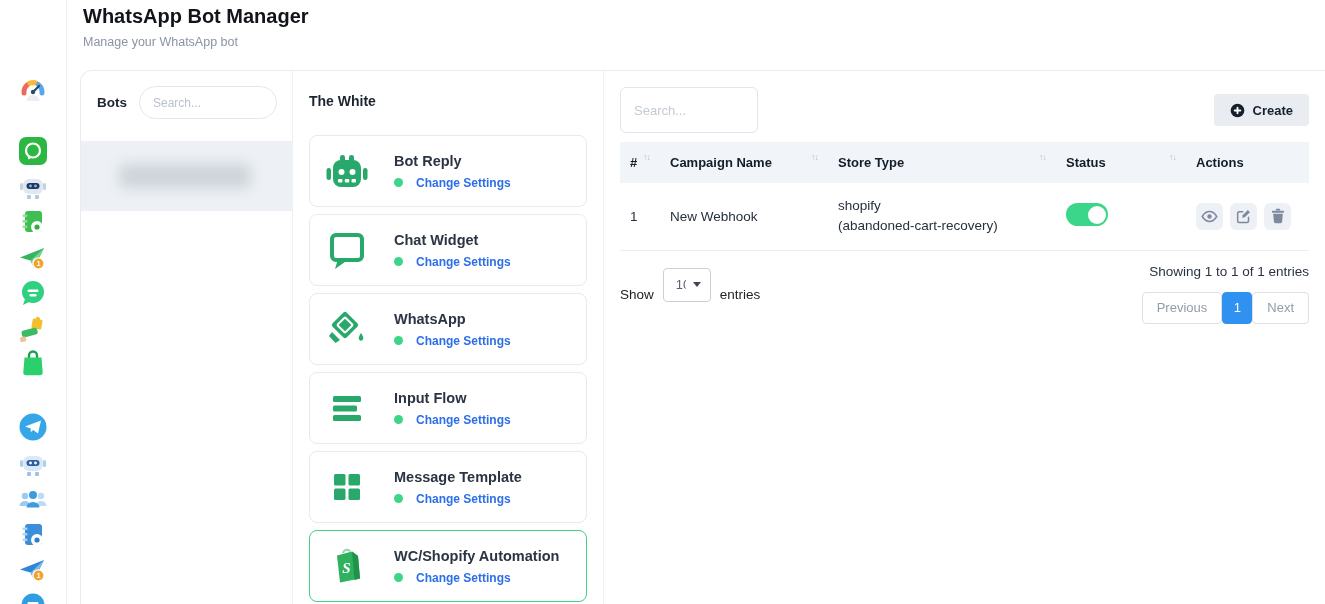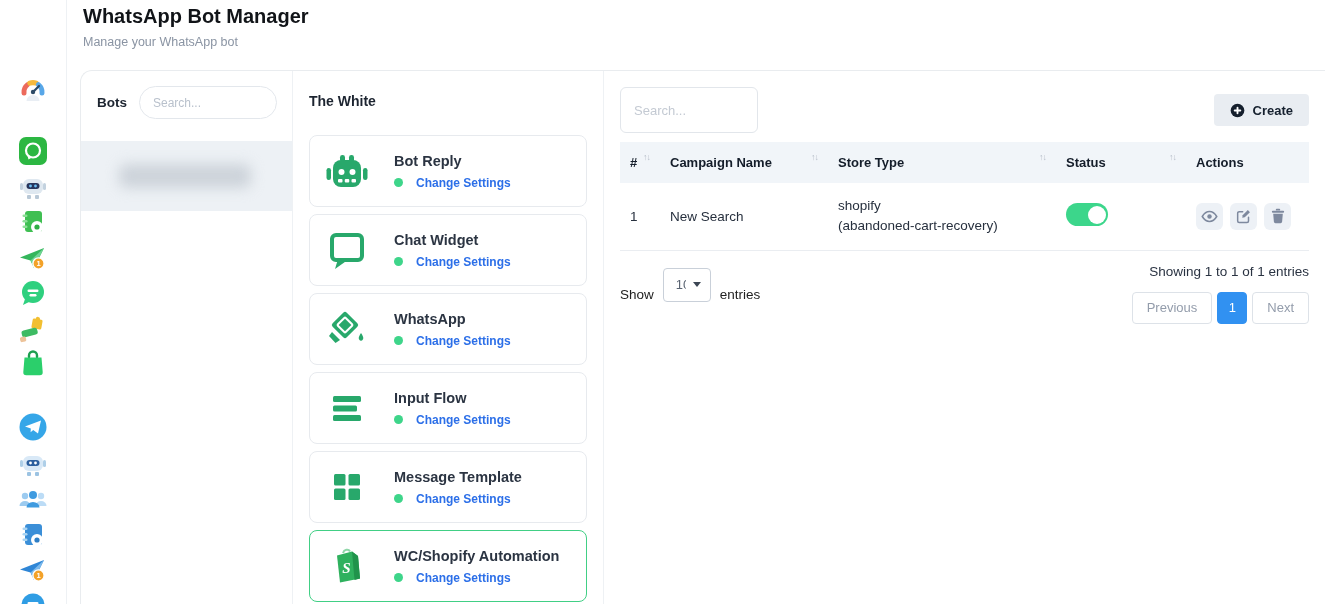--- a/index.html
+++ b/index.html
@@ -60,21 +60,21 @@
   .action-btns{display:flex;gap:7px;}
   .action-btn{width:27px;height:27px;background:#edf1f6;border:none;border-radius:6px;display:flex;align-items:center;justify-content:center;cursor:pointer;padding:0;}
   
   .table-footer{display:flex;justify-content:space-between;margin-top:13px;align-items:flex-start;}
   .show-entries{display:flex;align-items:flex-end;gap:9px;font-size:13.5px;color:#222;margin-top:4px;}
   .select-wrap{position:relative;display:inline-block;}
   .page-size{appearance:none;-webkit-appearance:none;width:48px;height:34px;border:1px solid #c9d0d9;border-radius:4px;padding:0 24px 0 12px;font-size:13px;color:#5a6472;background:#fff;font-family:"Liberation Sans",sans-serif;cursor:pointer;}
   .select-caret{position:absolute;right:10px;top:14px;width:0;height:0;border-left:4px solid transparent;border-right:4px solid transparent;border-top:5px solid #3c4654;pointer-events:none;}
   .footer-right{display:flex;flex-direction:column;align-items:flex-end;gap:13px;}
   .showing-text{font-size:13.5px;color:#2a3342;}
-  .pagination{display:flex;gap:5px;align-items:center;}
+  .pagination{display:flex;align-items:center;}
   .page-btn{padding:0 14px;height:32px;border:1px solid #dde2e8;background:#fff;border-radius:4px;color:#939cab;font-size:13px;cursor:pointer;font-family:"Liberation Sans",sans-serif;}
   .page-current{width:30px;height:32px;background:#3191f1;border:1px solid #3191f1;color:#fff;border-radius:4px;display:flex;align-items:center;justify-content:center;font-size:13px;cursor:pointer;box-sizing:border-box;}
 </style>
 </head>
 <body>
 
 <aside class="sidebar">
   <div class="side-icon" style="top:75px">
     <svg width="28" height="28" viewBox="0 0 28 28">
       <path d="M5 17 A9.5 9.5 0 0 1 8.6 8.6" stroke="#ec6a5c" stroke-width="5" fill="none" stroke-linecap="round"></path>
@@ -375,21 +375,21 @@
           <th>
             <span class="th-inner">
                 <span>Actions</span>
               </span>
           </th>
         </tr>
       </thead>
       <tbody>
         <tr>
           <td>1</td>
-          <td>New Search</td>
+          <td>New Webhook</td>
           <td class="store-cell">
             <div>shopify</div>
             <div>(abandoned-cart-recovery)</div>
           </td>
           <td>
             <span class="toggle"><span class="knob"></span></span>
           </td>
           <td>
             <div class="action-btns">
               <button class="action-btn">

